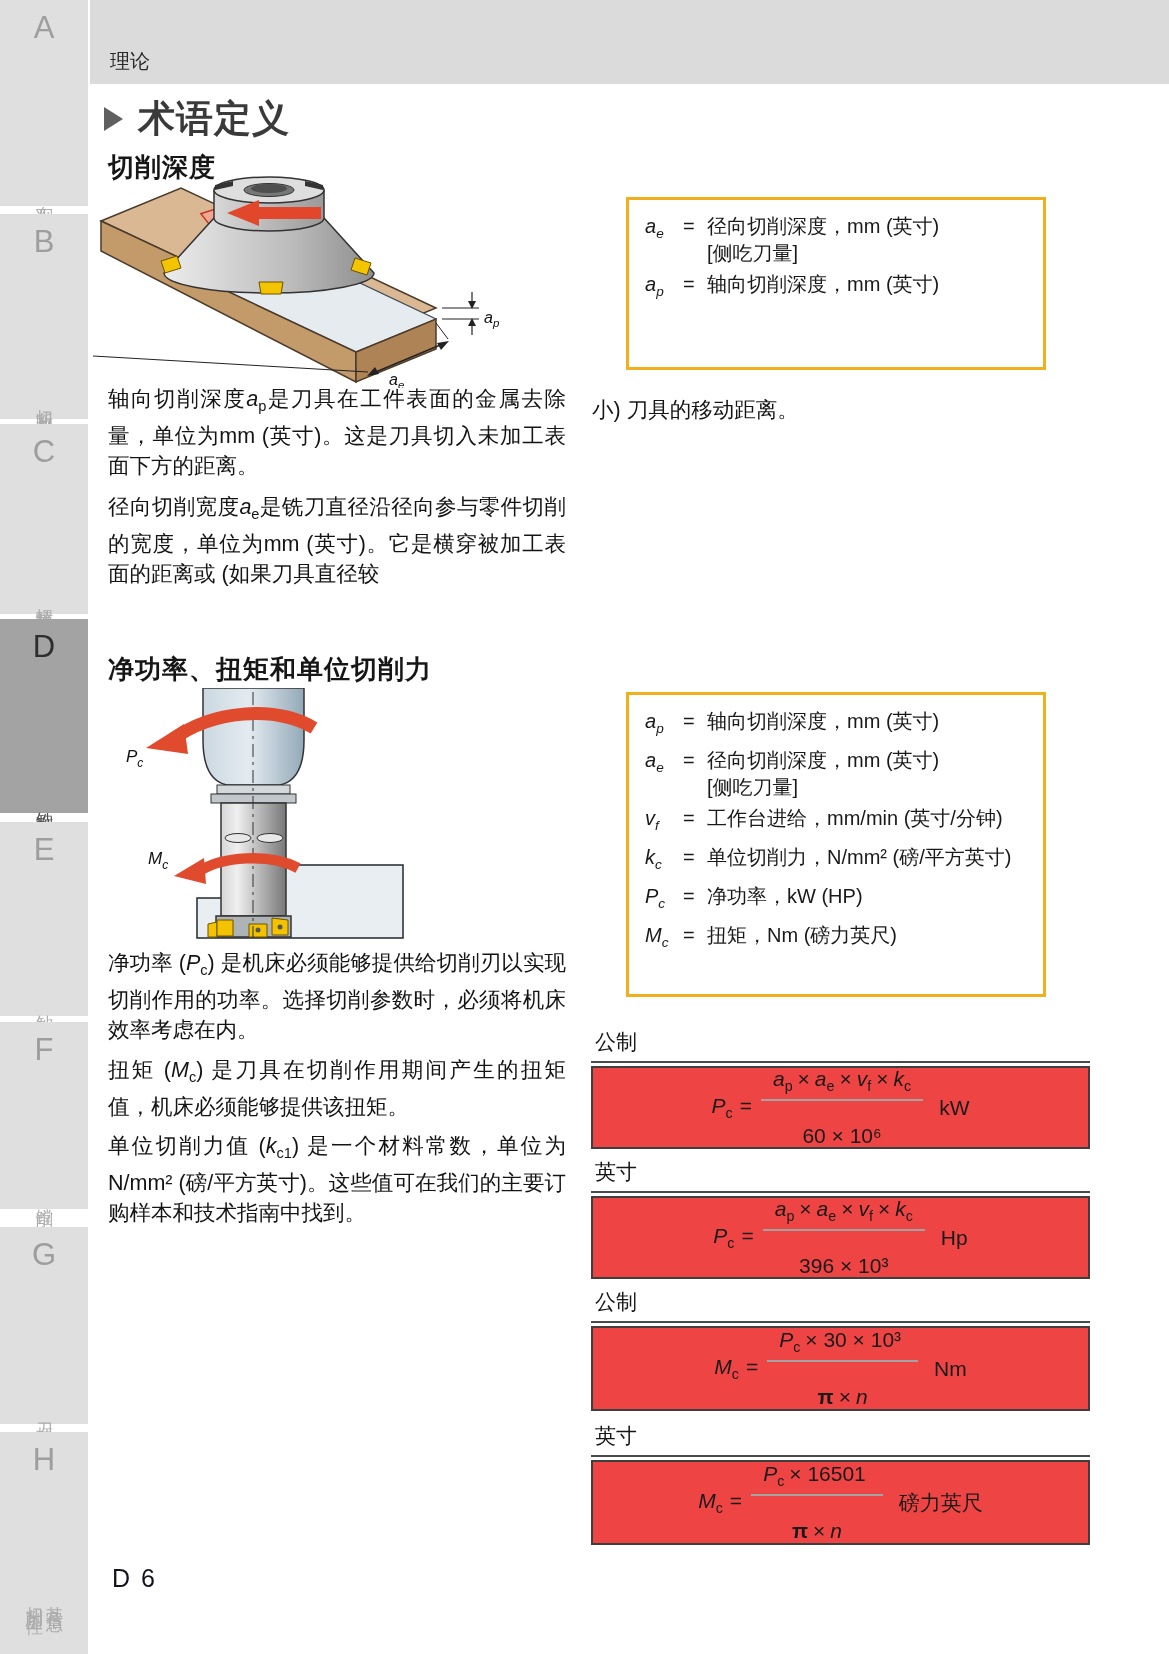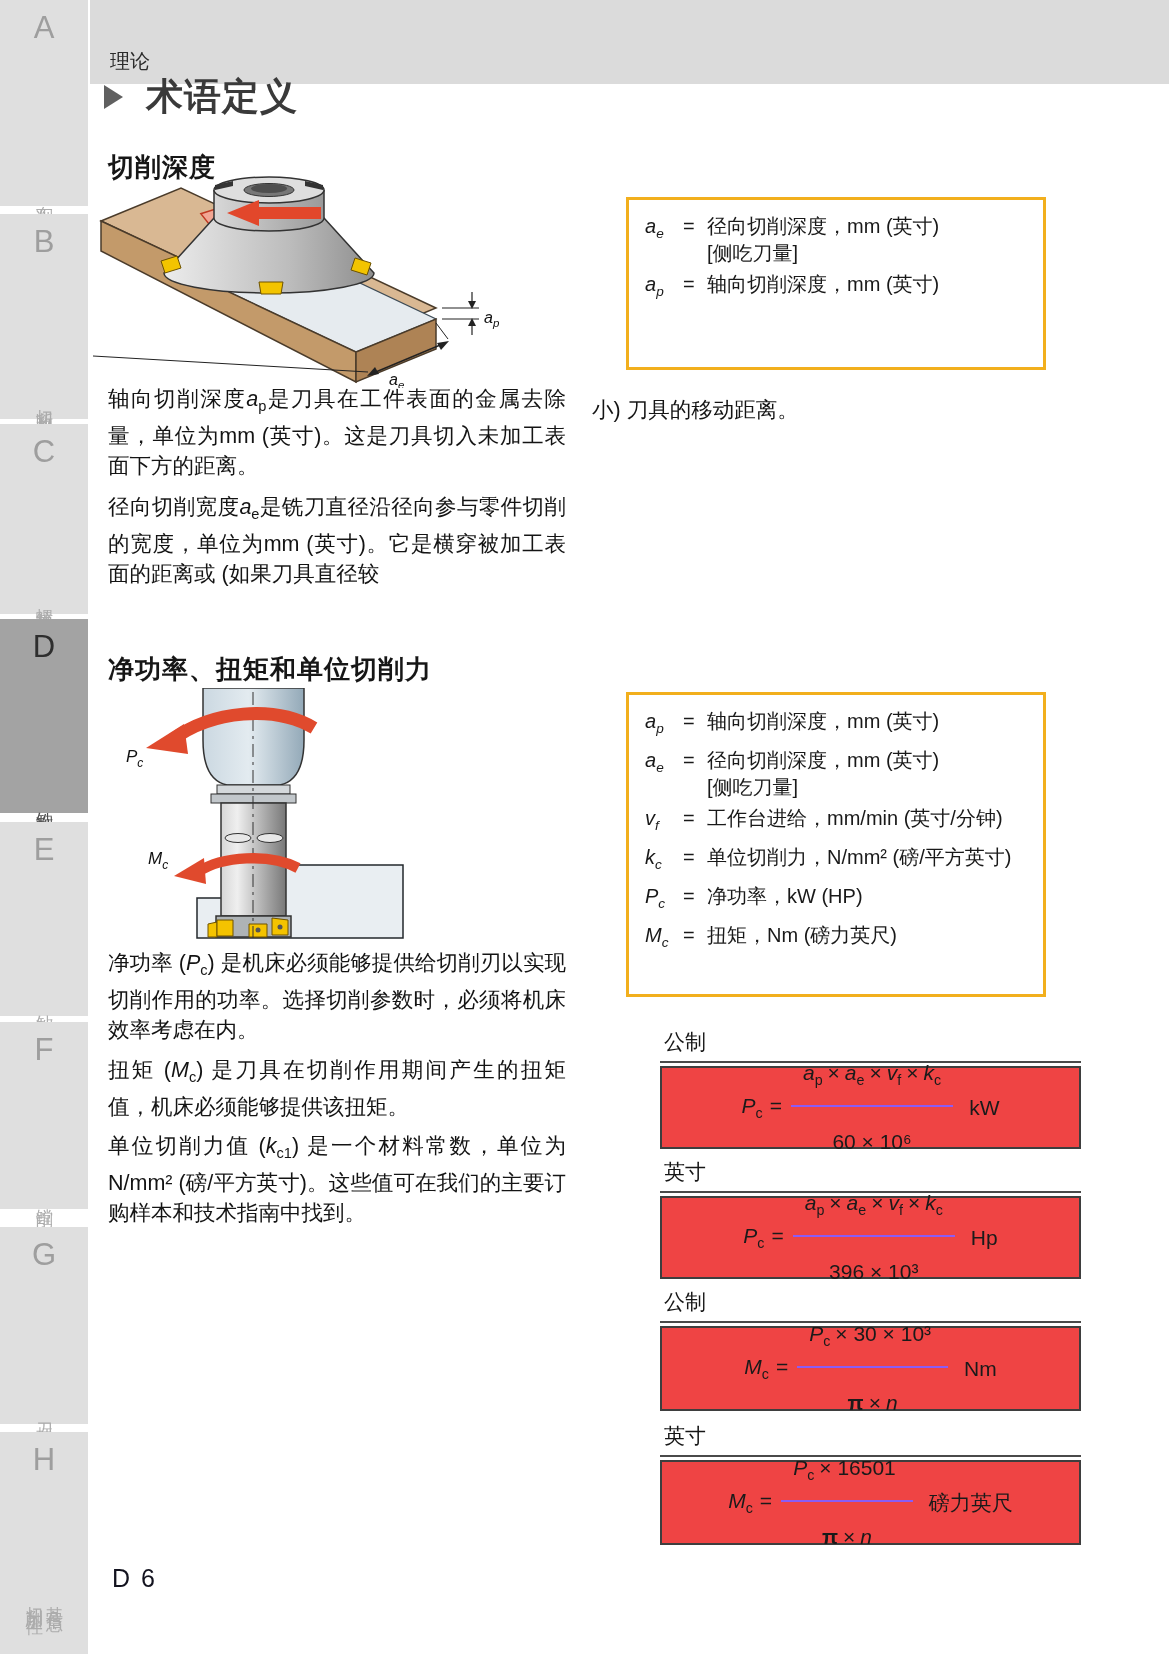--- a/index.html
+++ b/index.html
@@ -13,48 +13,48 @@
   .active .tab-letter{color:#2E2E2E;}
   .tab-label{position:absolute;bottom:8px;left:50%;transform:translateX(-50%);
              writing-mode:vertical-lr;font-size:17px;line-height:20px;letter-spacing:3px;
              color:#ACACAC;white-space:nowrap;}
   .tab-label span{display:block;}
   .active .tab-label{color:#4F4F4F;}
   .tab-label.two-col{bottom:46px;}
   
   .header-bar{position:absolute;left:90px;top:0;width:1079px;height:84px;background:#DBDBDB;}
   .header-label{position:absolute;left:20px;bottom:9px;font-size:20px;color:#2A2A2A;}
-  .page-title{position:absolute;left:104px;top:72px;display:flex;align-items:center;gap:23px;}
+  .page-title{position:absolute;left:104px;top:94px;display:flex;align-items:center;gap:15px;}
   .title-arrow{width:0;height:0;border-left:19px solid #606060;
                border-top:12px solid transparent;border-bottom:12px solid transparent;}
   .title-text{font-size:37px;font-weight:700;color:#3A3A3A;letter-spacing:1px;}
   .sec-heading{position:absolute;left:108px;font-size:26px;font-weight:700;color:#161616;letter-spacing:1px;}
   
   .para{position:absolute;left:108px;width:458px;margin:0;font-size:21.5px;line-height:30px;
         text-align:justify;color:#141414;}
   .para i{font-style:italic;}
   sub{font-size:0.68em;}
   .right-note{position:absolute;left:592px;top:395px;font-size:21.5px;color:#141414;}
   
   .defbox{position:absolute;left:626px;box-sizing:border-box;width:420px;background:#fff;
           border:3px solid #F2AF1D;padding:13px 10px 0 16px;}
   .defrow{display:grid;grid-template-columns:38px 24px auto;font-size:20px;line-height:26px;
           margin-bottom:5px;color:#191919;}
   .defrow .sym{font-style:italic;}
   .defrow .note{margin-top:1px;}
   
-  .fgroup{position:absolute;left:660px;width:421px;}
+  .fgroup{position:absolute;left:591px;width:499px;}
   .f-label{font-size:21px;color:#161616;padding:0 0 5px 4px;border-bottom:2px solid #4A4A4A;}
   .f-box{box-sizing:border-box;margin-top:3px;border:2px solid #3E3E3E;background:#ef4444;
          display:flex;align-items:center;justify-content:center;font-size:21px;color:#1A1A1A;}
   .f-lhs{margin-right:9px;white-space:nowrap;}
   .f-lhs i{font-style:italic;}
   .f-eq{margin-left:7px;}
   .fraction{display:inline-flex;flex-direction:column;text-align:center;}
-  .fr-num{padding:0 12px 16px;border-bottom:2px solid #8b5cf6;white-space:nowrap;}
+  .fr-num{padding:0 12px 4px;border-bottom:2px solid #a3a3a3;white-space:nowrap;}
   .fr-den{padding:4px 12px 0;white-space:nowrap;margin-top:19px;}
   .fr-num i,.fr-den i{font-style:italic;}
   .op{margin:0 5px;}
   .pi{font-weight:bold;font-style:normal;}
   .f-unit{margin-left:16px;font-family:Liberation Sans, sans-serif;white-space:nowrap;}
   
   .footer{position:absolute;left:112px;top:1564px;font-size:25px;color:#13131F;letter-spacing:2px;}
   .fig{position:absolute;}
 </style>
 </head>

